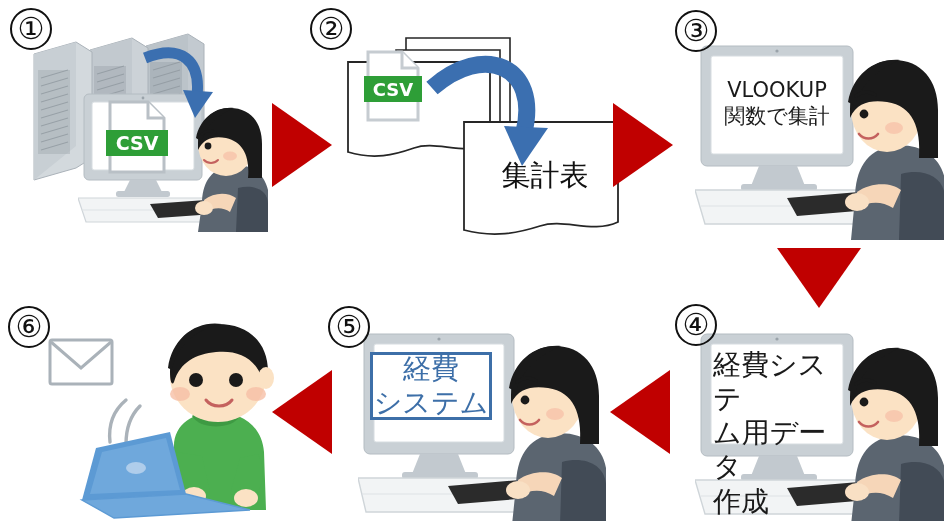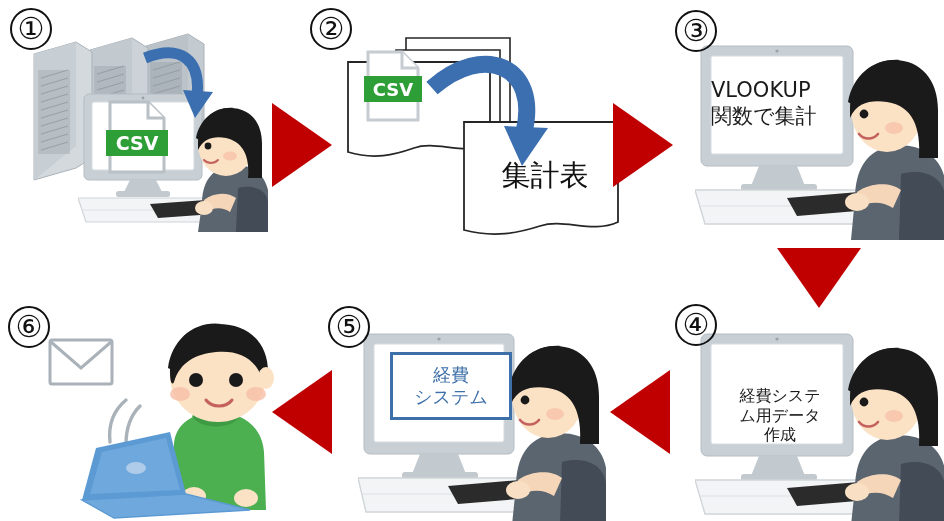--- a/index.html
+++ b/index.html
@@ -63,21 +63,21 @@
     border-left: 42px solid transparent;
     border-right: 42px solid transparent;
     border-top: 60px solid #C00000;
     z-index: 25;
   }
   
   .desk-scene { position: absolute; }
   .desk-scene svg { display: block; }
   .screen-text {
     position: absolute;
-    text-align: left;
+    text-align: center;
     color: #1a1a1a;
     font-family: "DejaVu Sans", "Liberation Sans", sans-serif;
     line-height: 1.22;
     white-space: pre-line;
     z-index: 12;
   }
   .screen-box {
     position: absolute;
     border: 3px solid #3D6FA8;
     background: #ffffff;
@@ -280,21 +280,21 @@
         <ellipse cx="192" cy="68" rx="36" ry="42" fill="#FBE2C4"></ellipse>
         <path d="M155,68 C155,36 177,18 199,18 C226,18 243,38 243,68 L243,116 L224,116 C226,86 218,64 192,60 C176,58 162,60 155,76 Z" fill="#1A1A1A"></path>
         <path d="M153,60 C158,32 180,16 205,18 C186,26 166,40 160,64 Z" fill="#1A1A1A"></path>
         <circle cx="169" cy="72" r="4.4" fill="#1A1A1A"></circle>
         <path d="M161,54 C167,49 175,49 180,53" stroke="#1A1A1A" stroke-width="3.4" fill="none" stroke-linecap="round"></path>
         <path d="M164,92 C169,98 178,98 183,92" stroke="#C4615E" stroke-width="2.6" fill="none" stroke-linecap="round"></path>
         <ellipse cx="199" cy="86" rx="9" ry="6" fill="#F6BFA6" opacity="0.7"></ellipse>
       </svg>
     </div>
 
-    <div class="screen-text" style="left:68px;top:58px;width:134px;font-size:16px;text-align:center;margin-top:38px;">経費システ
+    <div class="screen-text" style="left:68px;top:58px;width:134px;font-size:28px;text-align:left;">経費システ
 ム用データ
 作成</div>
   </div>
 
   <div class="arrow-left" style="left:610px;top:370px;"></div>
 
   <div class="cell" style="left:320px;top:290px;width:300px;height:231px;">
     <div class="step-num" style="left:8px;top:16px;">⑤</div>
 
     <div class="desk-scene" style="left:38px;top:40px;">
@@ -314,21 +314,21 @@
         <ellipse cx="190" cy="66" rx="36" ry="42" fill="#FBE2C4"></ellipse>
         <path d="M153,66 C153,34 175,16 197,16 C224,16 241,36 241,66 L241,114 L222,114 C224,84 216,62 190,58 C174,56 160,58 153,74 Z" fill="#1A1A1A"></path>
         <path d="M151,58 C156,30 178,14 203,16 C184,24 164,38 158,62 Z" fill="#1A1A1A"></path>
         <circle cx="167" cy="70" r="4.4" fill="#1A1A1A"></circle>
         <path d="M159,52 C165,47 173,47 178,51" stroke="#1A1A1A" stroke-width="3.4" fill="none" stroke-linecap="round"></path>
         <path d="M162,90 C167,96 176,96 181,90" stroke="#C4615E" stroke-width="2.6" fill="none" stroke-linecap="round"></path>
         <ellipse cx="197" cy="84" rx="9" ry="6" fill="#F6BFA6" opacity="0.7"></ellipse>
       </svg>
     </div>
 
-    <div class="screen-box" style="left:70px;top:62px;width:116px;height:62px;font-size:18px;">経費
+    <div class="screen-box" style="left:50px;top:62px;width:116px;height:62px;font-size:28px;">経費
 システム</div>
   </div>
 
   <div class="arrow-left" style="left:272px;top:370px;"></div>
 
   <div class="cell" style="left:0;top:290px;width:300px;height:231px;">
     <div class="step-num" style="left:8px;top:16px;">⑥</div>
 
     <svg width="80" height="64" style="position:absolute;left:42px;top:332px;top:42px;">
       <rect x="8" y="8" width="62" height="44" rx="2" fill="#FFFFFF" stroke="#AAB2B9" stroke-width="3"></rect>

